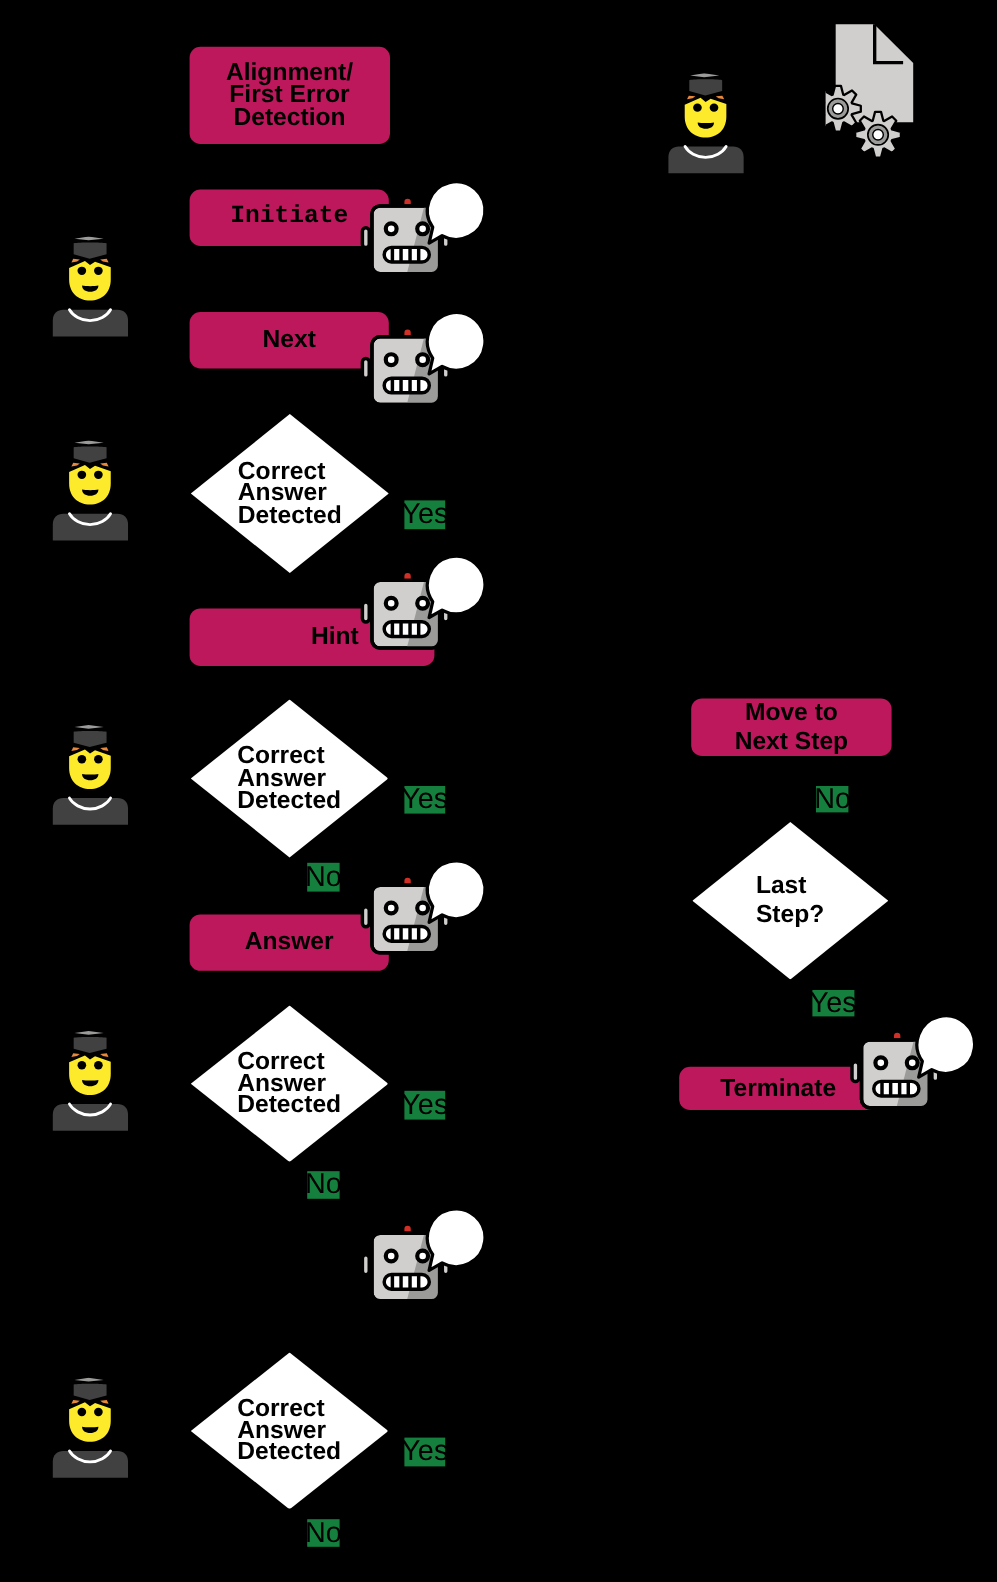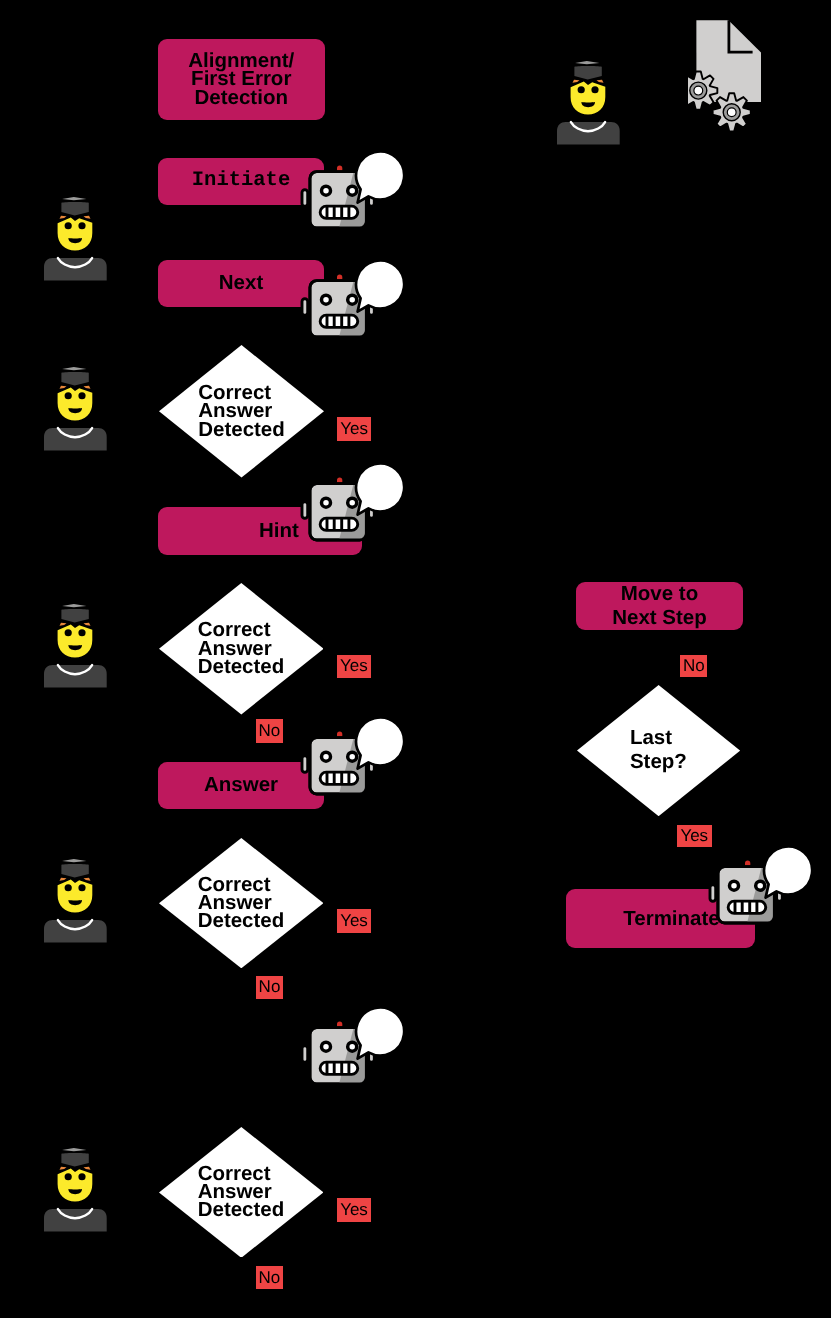--- a/index.html
+++ b/index.html
@@ -15,23 +15,23 @@
         white-space:pre-line;}
 
   .diamond{position:absolute;}
   .diamond > svg{position:absolute;left:0;top:0;}
   .diamond .dtext{position:absolute;left:0;top:0;width:100%;height:100%;
         display:flex;align-items:center;justify-content:center;
         color:#000000;font-weight:bold;font-size:20.5px;line-height:18.3px;
         white-space:pre-line;}
   .two-line{line-height:24px !important;}
 
-  .elabel{position:absolute;background:#ef4444;color:#000000;
+  .elabel{position:absolute;background:#15803d;color:#000000;
         display:flex;align-items:center;justify-content:center;
-        font-weight:normal;font-size:17px;line-height:20px;}
+        font-weight:normal;font-size:24px;line-height:20px;}
 
   .icon{position:absolute;}
 </style>
 </head>
 <body>
 
 <div class="stage">
 
   <svg width="0" height="0" style="position:absolute">
    <defs>
@@ -213,21 +213,21 @@
 
   <div class="diamond" style="left:576.8px;top:684.5px;width:163.2px;height:131.2px">
     <svg width="163.2" height="131.2" viewBox="0 0 163.2 131.2">
         <polygon points="81.6,0 163.2,65.6 81.6,131.2 0,65.6" fill="#ffffff"></polygon>
       </svg>
     <div class="dtext two-line">Last
 Step?</div>
   </div>
   <div class="elabel" style="left:676.8px;top:825.3px;width:34.9px;height:22.2px">Yes</div>
 
-  <div class="node" style="left:565.5px;top:889.3px;width:166px;height:59px;padding-left:23px;">Terminate</div>
+  <div class="node" style="left:565.5px;top:889.3px;width:166px;height:36px;">Terminate</div>
   <svg class="icon" style="left:705.9px;top:858.7px" width="80" height="70" viewBox="0 0 80 70">
       <use href="#sym-robot"></use>
     </svg>
   <svg class="icon" style="left:759.9px;top:842.7px" width="58" height="60" viewBox="0 0 58 60">
       <use href="#sym-speech"></use>
     </svg>
 
 </div>
 
 </body></html>

